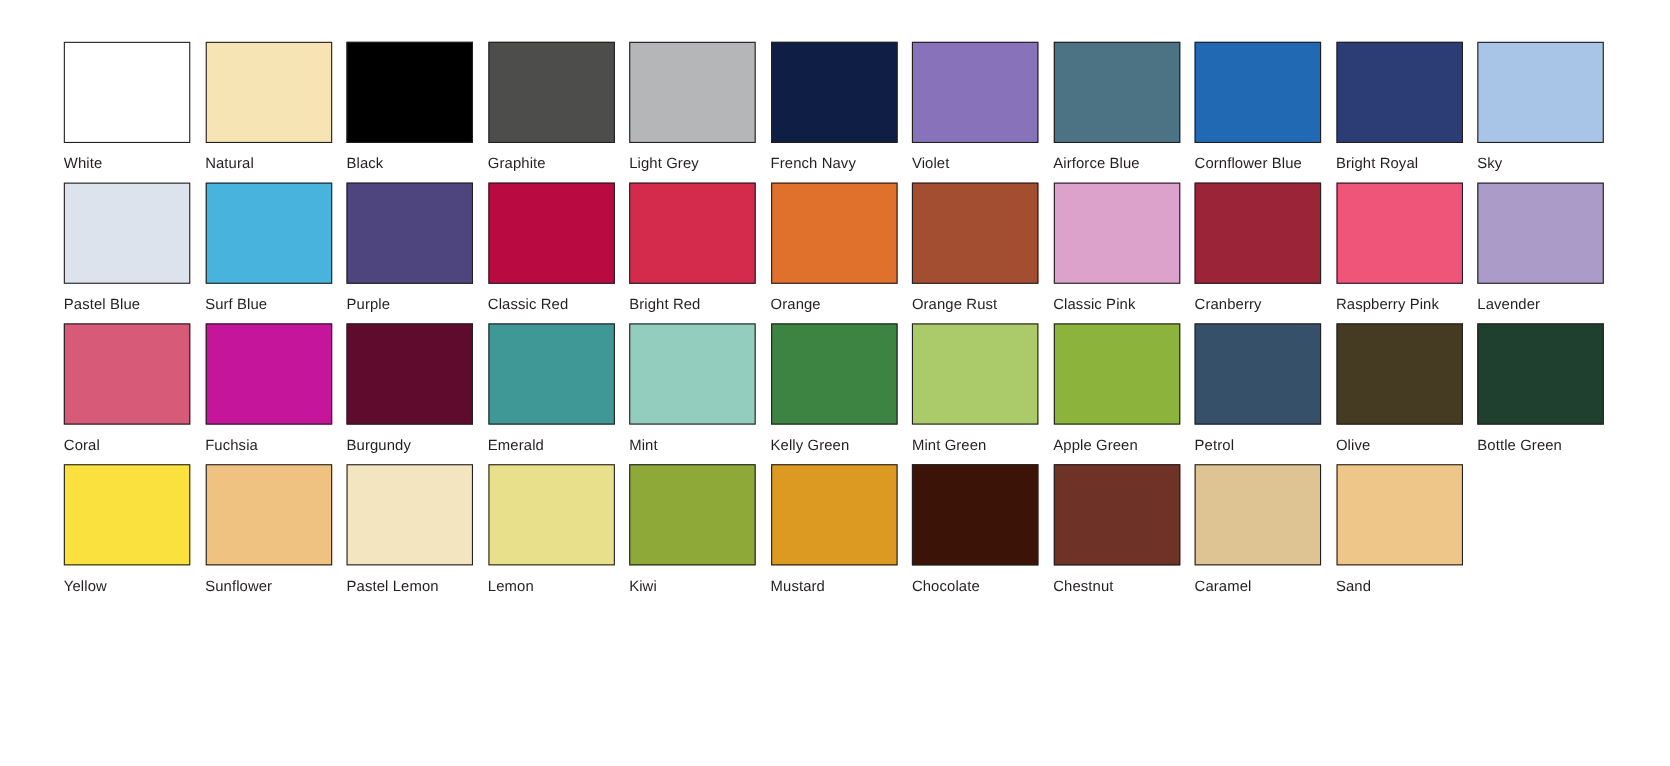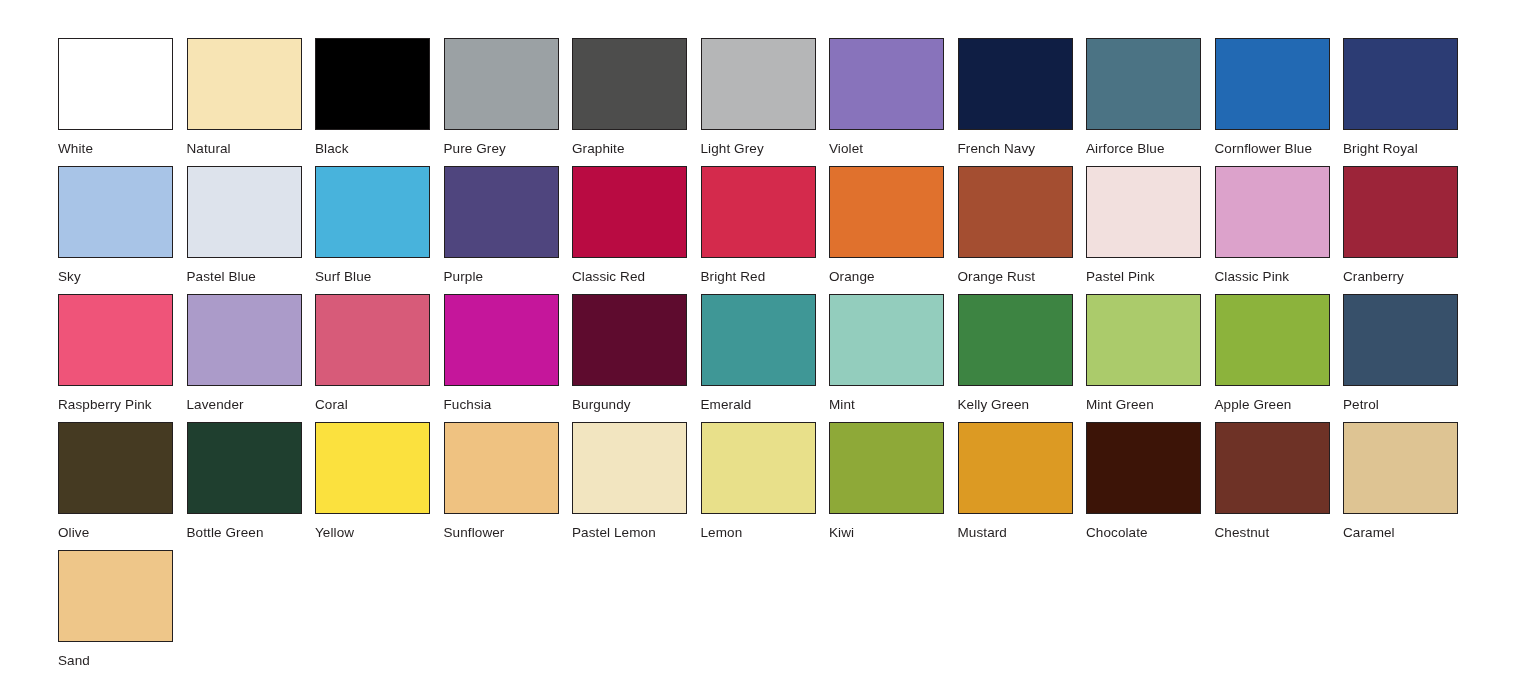--- a/index.html
+++ b/index.html
@@ -56,40 +56,36 @@
     </div>
     <div class="swatch-cell">
       <div class="swatch-chip" style="background-color: rgb(247, 228, 180); border-color: rgb(35, 31, 32);"></div>
       <div class="swatch-label">Natural</div>
     </div>
     <div class="swatch-cell">
       <div class="swatch-chip" style="background-color: rgb(0, 0, 0); border-color: rgb(35, 31, 32);"></div>
       <div class="swatch-label">Black</div>
     </div>
     <div class="swatch-cell">
-      <div class="swatch-chip" style="background-color: rgb(155, 161, 164); border-color: rgb(35, 31, 32);"></div>
-      <div class="swatch-label">Pure Grey</div>
-    </div>
-    <div class="swatch-cell">
       <div class="swatch-chip" style="background-color: rgb(77, 77, 76); border-color: rgb(35, 31, 32);"></div>
       <div class="swatch-label">Graphite</div>
     </div>
     <div class="swatch-cell">
       <div class="swatch-chip" style="background-color: rgb(181, 182, 183); border-color: rgb(35, 31, 32);"></div>
       <div class="swatch-label">Light Grey</div>
     </div>
     <div class="swatch-cell">
+      <div class="swatch-chip" style="background-color: rgb(15, 30, 68); border-color: rgb(35, 31, 32);"></div>
+      <div class="swatch-label">French Navy</div>
+    </div>
+    <div class="swatch-cell">
       <div class="swatch-chip" style="background-color: rgb(136, 115, 187); border-color: rgb(35, 31, 32);"></div>
       <div class="swatch-label">Violet</div>
     </div>
     <div class="swatch-cell">
-      <div class="swatch-chip" style="background-color: rgb(15, 30, 68); border-color: rgb(35, 31, 32);"></div>
-      <div class="swatch-label">French Navy</div>
-    </div>
-    <div class="swatch-cell">
       <div class="swatch-chip" style="background-color: rgb(75, 115, 132); border-color: rgb(35, 31, 32);"></div>
       <div class="swatch-label">Airforce Blue</div>
     </div>
     <div class="swatch-cell">
       <div class="swatch-chip" style="background-color: rgb(34, 105, 179); border-color: rgb(35, 31, 32);"></div>
       <div class="swatch-label">Cornflower Blue</div>
     </div>
     <div class="swatch-cell">
       <div class="swatch-chip" style="background-color: rgb(44, 60, 116); border-color: rgb(35, 31, 32);"></div>
       <div class="swatch-label">Bright Royal</div>
@@ -118,24 +114,20 @@
       <div class="swatch-chip" style="background-color: rgb(212, 42, 76); border-color: rgb(35, 31, 32);"></div>
       <div class="swatch-label">Bright Red</div>
     </div>
     <div class="swatch-cell">
       <div class="swatch-chip" style="background-color: rgb(224, 113, 45); border-color: rgb(35, 31, 32);"></div>
       <div class="swatch-label">Orange</div>
     </div>
     <div class="swatch-cell">
       <div class="swatch-chip" style="background-color: rgb(164, 78, 49); border-color: rgb(35, 31, 32);"></div>
       <div class="swatch-label">Orange Rust</div>
-    </div>
-    <div class="swatch-cell">
-      <div class="swatch-chip" style="background-color: rgb(242, 224, 222); border-color: rgb(35, 31, 32);"></div>
-      <div class="swatch-label">Pastel Pink</div>
     </div>
     <div class="swatch-cell">
       <div class="swatch-chip" style="background-color: rgb(220, 162, 203); border-color: rgb(35, 31, 32);"></div>
       <div class="swatch-label">Classic Pink</div>
     </div>
     <div class="swatch-cell">
       <div class="swatch-chip" style="background-color: rgb(156, 36, 57); border-color: rgb(35, 31, 32);"></div>
       <div class="swatch-label">Cranberry</div>
     </div>
     <div class="swatch-cell">

